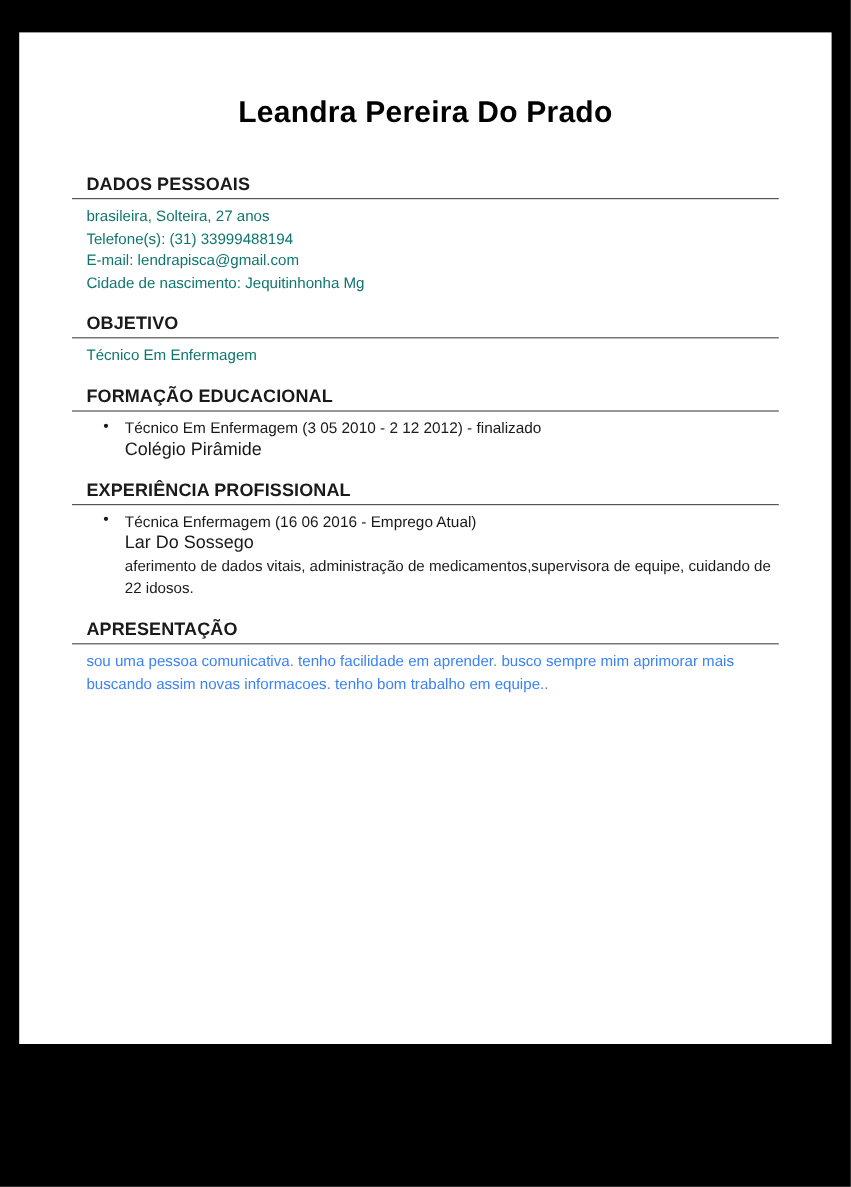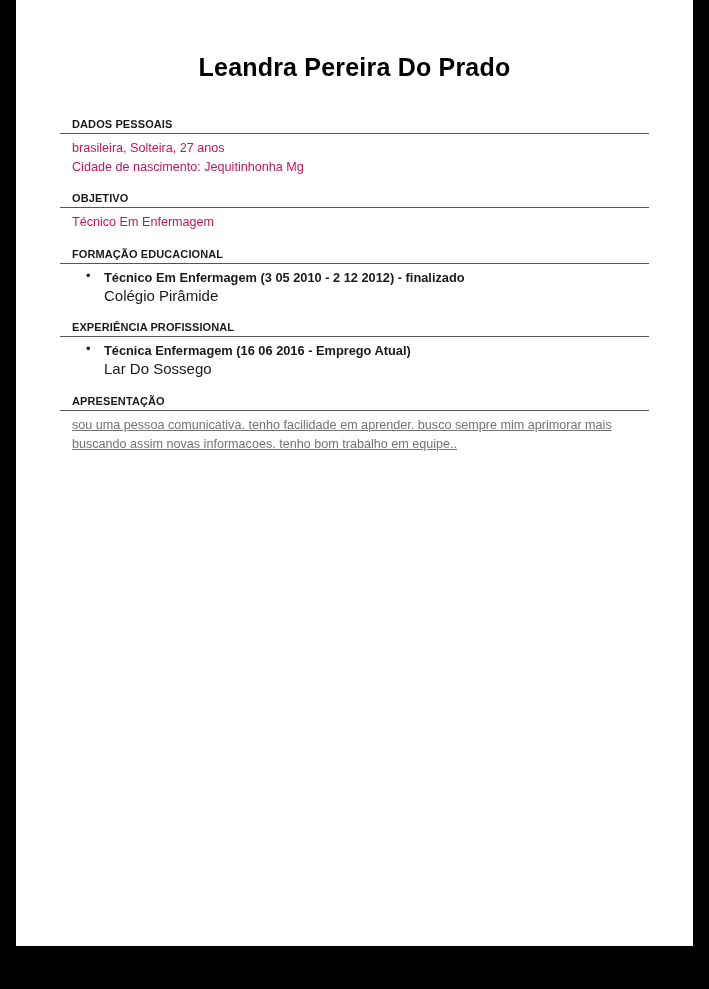--- a/index.html
+++ b/index.html
@@ -9,23 +9,23 @@
   body {
     width: 709px;
     height: 989px;
     background: #000000;
     font-family: "Liberation Sans", sans-serif;
     overflow: hidden;
   }
   .page {
     position: absolute;
     left: 16px;
-    top: 0;
+    top: 27px;
     width: 677px;
-    height: 946px;
+    height: 843px;
     background: #ffffff;
     box-sizing: border-box;
   }
   .content {
     position: absolute;
     left: 44px;
     top: 52px;
     width: 589px;
   }
   .cv-name {
@@ -34,34 +34,34 @@
     text-align: center;
     color: #000000;
     letter-spacing: 0.2px;
     margin: 0 0 36px 0;
     line-height: 1.2;
   }
   .section {
     margin: 0 0 2px 0;
   }
   .section-title {
-    font-size: 11px;
+    font-size: 15px;
     font-weight: bold;
     color: #1a1a1a;
     padding: 0 0 3px 12px;
     border-bottom: 1px solid #555555;
     margin: 0 0 5px 0;
     letter-spacing: 0.1px;
   }
   .section-gap {
     height: 14px;
   }
   .plain-line {
     font-size: 12.6px;
-    color: #be185d;
+    color: #0f766e;
     line-height: 18.5px;
     padding-left: 12px;
   }
   ul.bullets {
     margin: 4px 0 0 0;
     padding: 0 0 0 26px;
     list-style: none;
   }
   ul.bullets > li {
     position: relative;
@@ -71,56 +71,57 @@
   ul.bullets > li::before {
     content: "\2022";
     position: absolute;
     left: 0;
     top: -1px;
     font-size: 13px;
     color: #1a1a1a;
   }
   .item-head {
     font-size: 12.8px;
-    font-weight: bold;
+    font-weight: normal;
     color: #1a1a1a;
     line-height: 18px;
   }
   .item-sub {
     font-size: 15px;
     color: #1a1a1a;
     line-height: 18.5px;
   }
   .item-desc {
     font-size: 12.6px;
     color: #1a1a1a;
     line-height: 18.5px;
   }
   .para {
     font-size: 12.6px;
-    color: #737373;
+    color: #3b82f6;
     line-height: 19px;
     padding-left: 12px;
-    text-decoration: underline;
   }
   .para.spaced {
     margin-top: 17px;
   }
 </style>
 </head>
 <body>
 
 <div class="page">
   <div class="content">
 
     <h1 class="cv-name">Leandra Pereira Do Prado</h1>
 
     <div class="section">
       <div class="section-title">DADOS PESSOAIS</div>
       <div class="plain-line">brasileira, Solteira, 27 anos</div>
+      <div class="plain-line">Telefone(s): (31) 33999488194</div>
+      <div class="plain-line">E-mail: lendrapisca@gmail.com</div>
       <div class="plain-line">Cidade de nascimento: Jequitinhonha Mg</div>
     </div>
 
     <div class="section-gap"></div>
 
     <div class="section">
       <div class="section-title">OBJETIVO</div>
       <div class="plain-line">Técnico Em Enfermagem</div>
     </div>
 
@@ -137,20 +138,21 @@
     </div>
 
     <div class="section-gap"></div>
 
     <div class="section">
       <div class="section-title">EXPERIÊNCIA PROFISSIONAL</div>
       <ul class="bullets">
         <li>
           <div class="item-head">Técnica Enfermagem (16 06 2016 - Emprego Atual)</div>
           <div class="item-sub">Lar Do Sossego</div>
+          <div class="item-desc">aferimento de dados vitais, administração de medicamentos,supervisora de equipe, cuidando de 22 idosos.</div>
         </li>
       </ul>
     </div>
 
     <div class="section-gap"></div>
 
     <div class="section">
       <div class="section-title">APRESENTAÇÃO</div>
       <div class="para">sou uma pessoa comunicativa. tenho facilidade em aprender. busco sempre mim aprimorar mais buscando assim novas informacoes. tenho bom trabalho em equipe..</div>
     </div>

